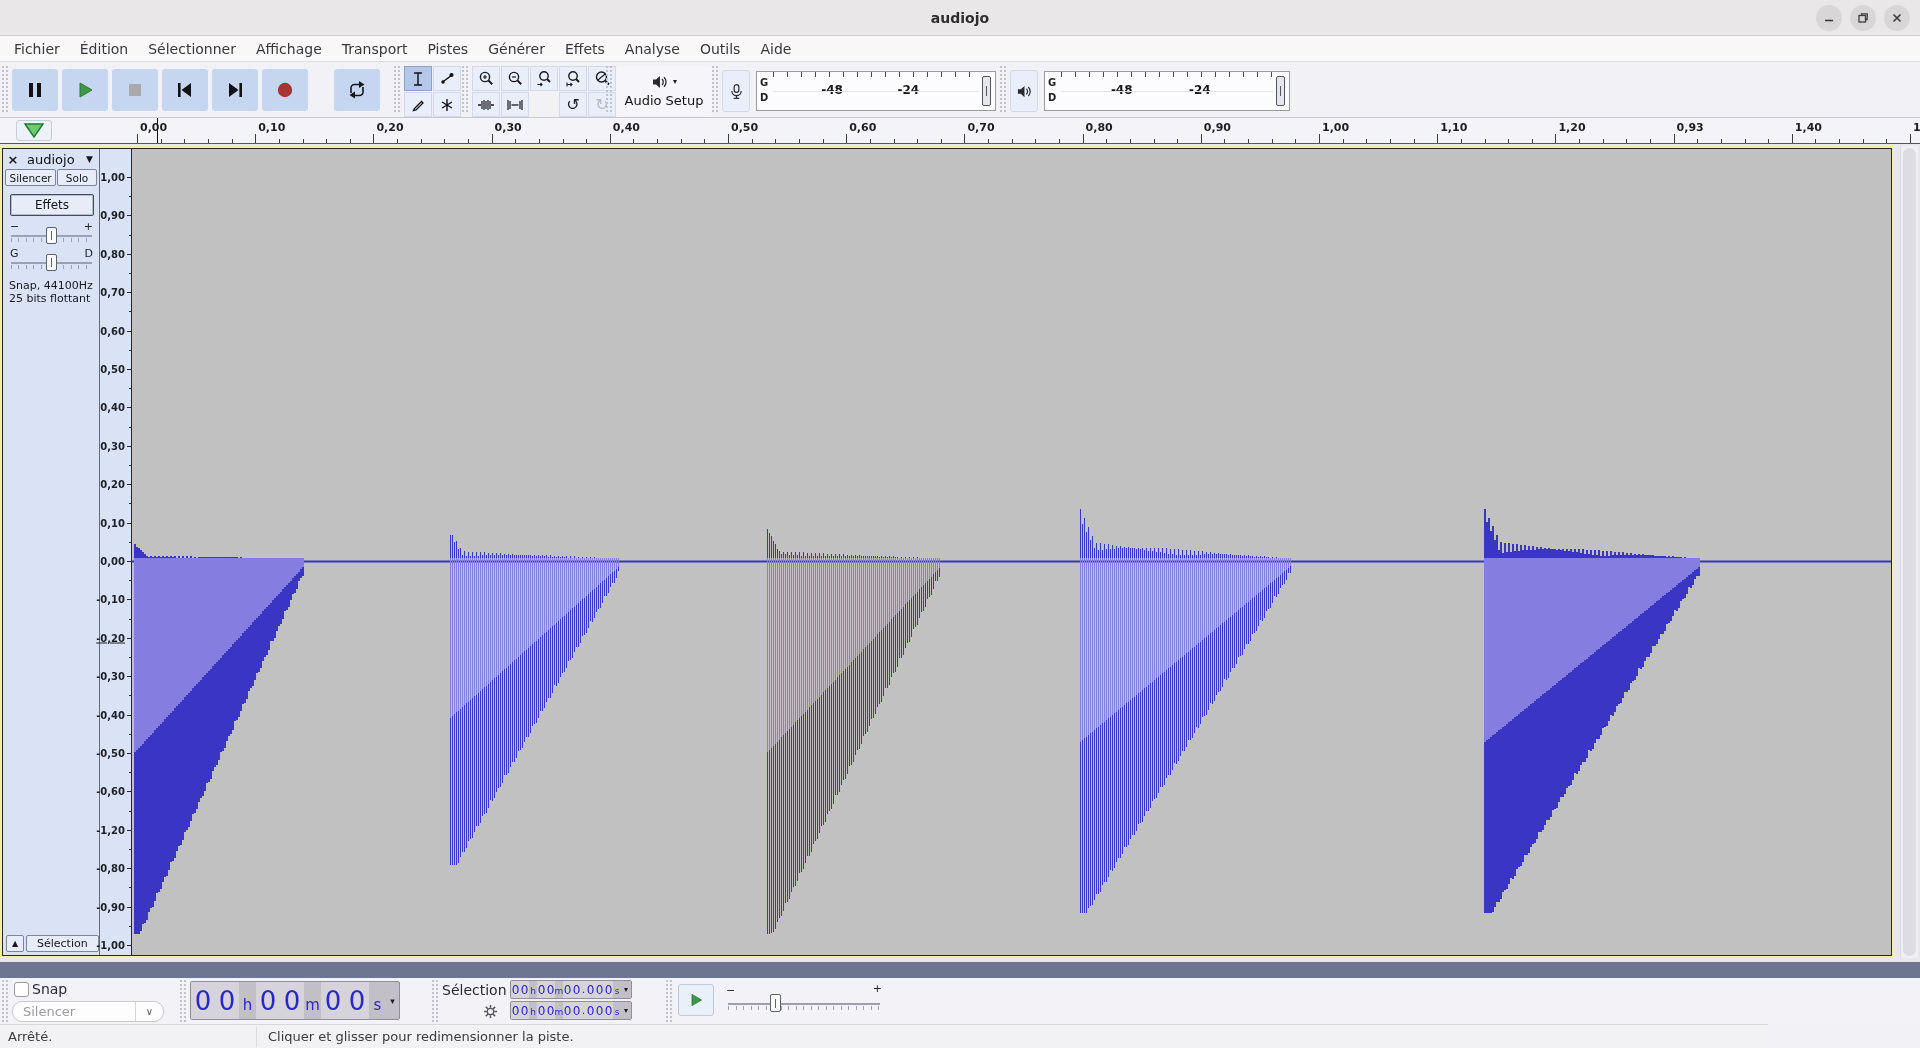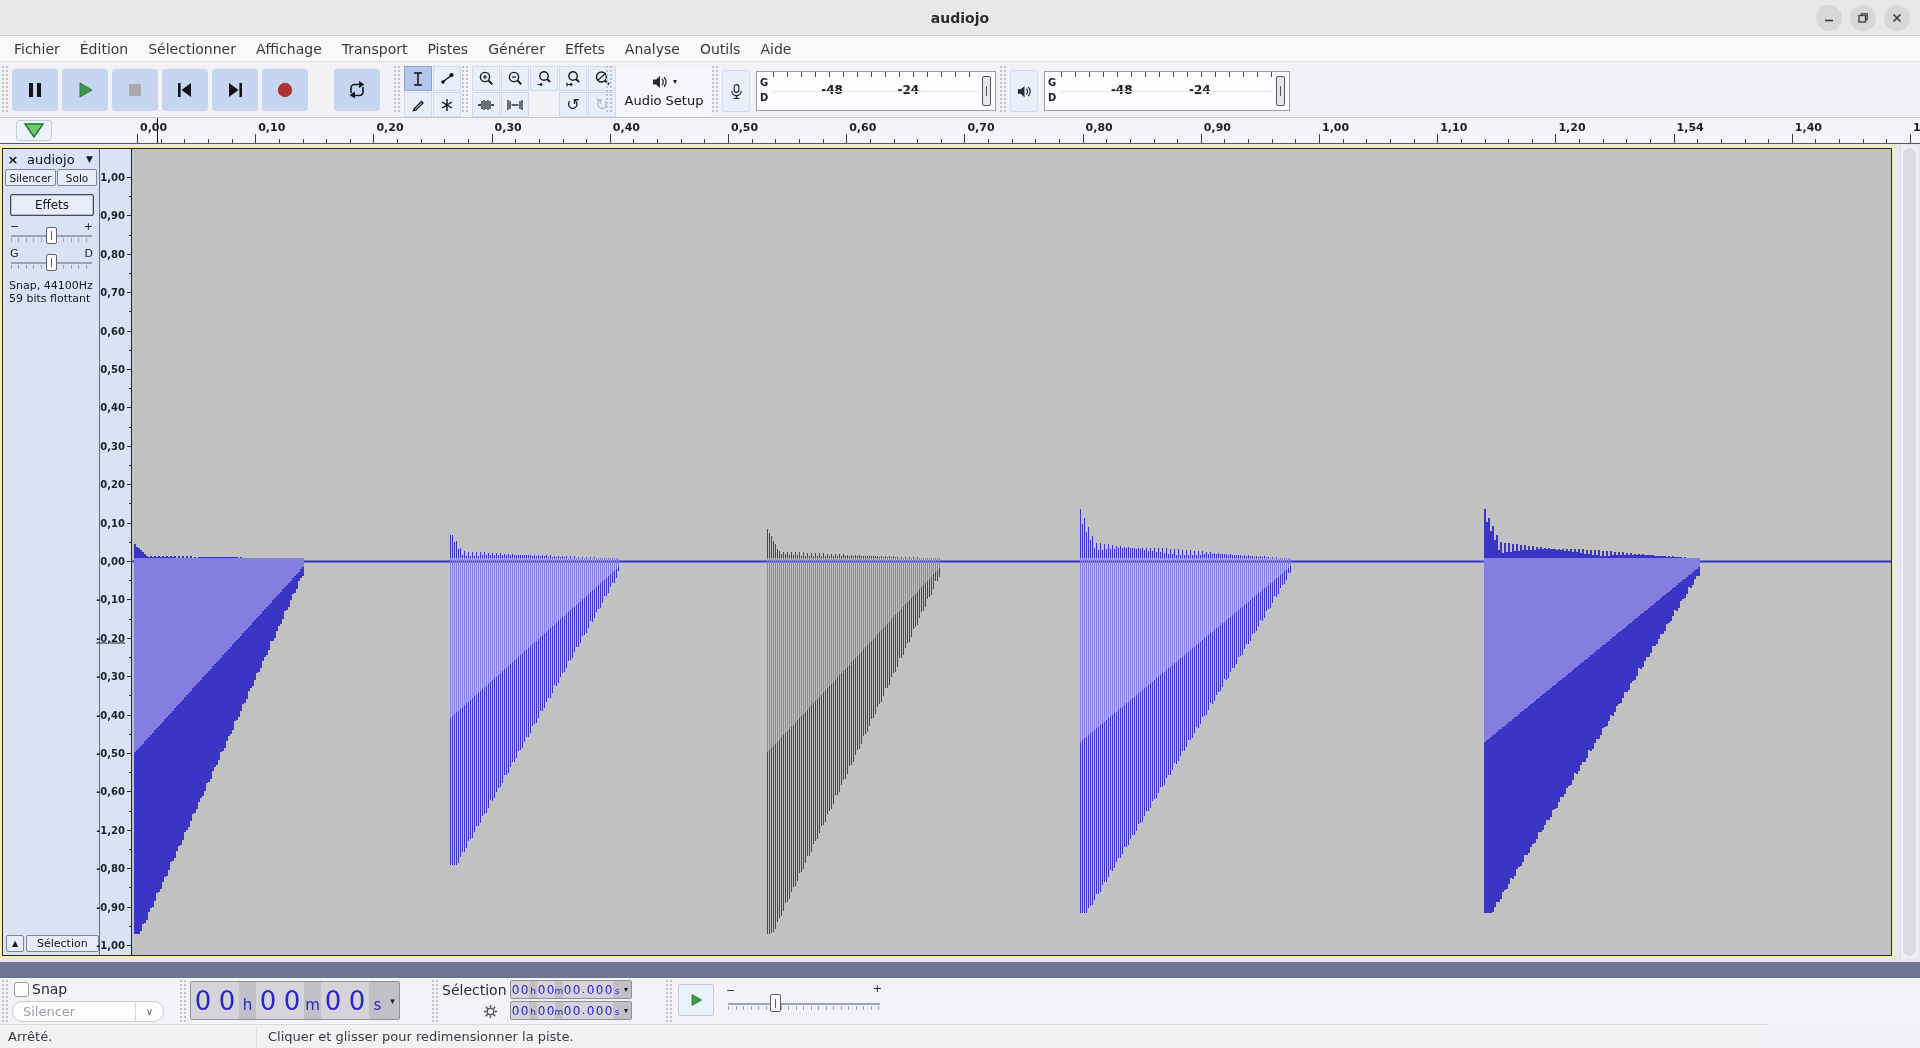--- a/index.html
+++ b/index.html
@@ -442,21 +442,21 @@
     <span class="rlabel" style="left: 494.6px;">0,30</span>
     <span class="rlabel" style="left: 612.8px;">0,40</span>
     <span class="rlabel" style="left: 731px;">0,50</span>
     <span class="rlabel" style="left: 849.2px;">0,60</span>
     <span class="rlabel" style="left: 967.4px;">0,70</span>
     <span class="rlabel" style="left: 1085.6px;">0,80</span>
     <span class="rlabel" style="left: 1203.8px;">0,90</span>
     <span class="rlabel" style="left: 1322px;">1,00</span>
     <span class="rlabel" style="left: 1440.2px;">1,10</span>
     <span class="rlabel" style="left: 1558.4px;">1,20</span>
-    <span class="rlabel" style="left: 1676.6px;">1,54</span>
+    <span class="rlabel" style="left: 1676.6px;">0,93</span>
     <span class="rlabel" style="left: 1794.8px;">1,40</span>
     <span class="rlabel" style="left: 1913px;">1,50</span>
   </div>
 
 <div id="main">
   <div id="track">
     <div id="trackinner">
       <div id="panel">
         <div id="trackhead">
           <span id="trackclose">×</span>
@@ -477,21 +477,21 @@
         </div>
         <div class="sliderblock" id="pansl">
           <span class="sl-min">G</span>
           <span class="sl-max">D</span>
           <div class="sl-track"></div>
           <div class="sl-ticks"></div>
           <div class="sl-handle"></div>
         </div>
         <div id="trackinfo">
           <div>Snap, 44100Hz</div>
-          <div>59 bits flottant</div>
+          <div>25 bits flottant</div>
         </div>
         <div id="panelbottom">
           <div class="pbtn" id="collapsebtn">▲</div>
           <div class="pbtn" id="selbtn">Sélection</div>
         </div>
       </div>
       <div id="vruler">
           <span class="vlabel" style="top: 28px;">1,00</span>
           <div class="vtick" style="top: 28px; width: 4px;"></div>
           <div class="vtick" style="top: 47.2px; width: 2.5px;"></div>

